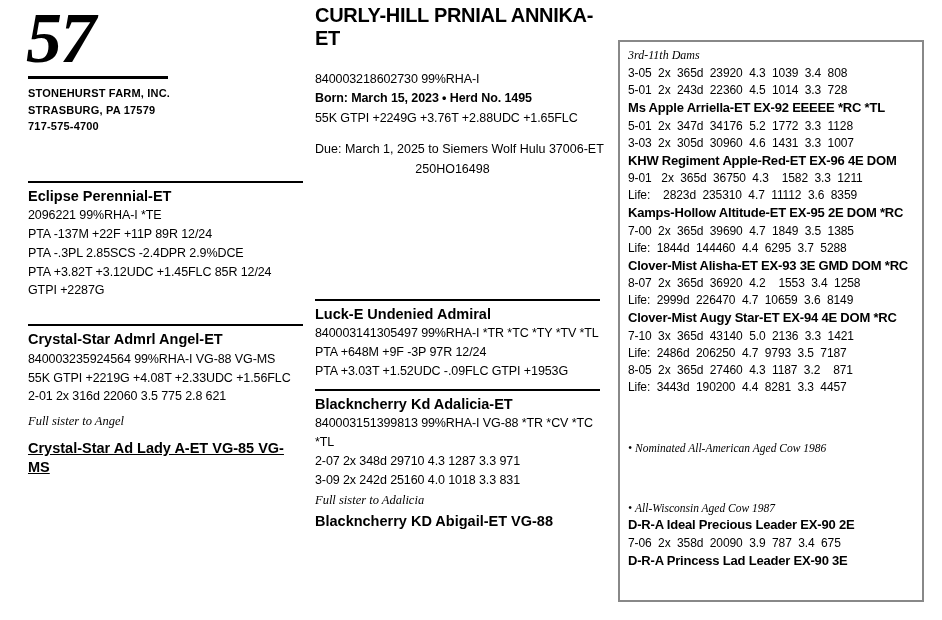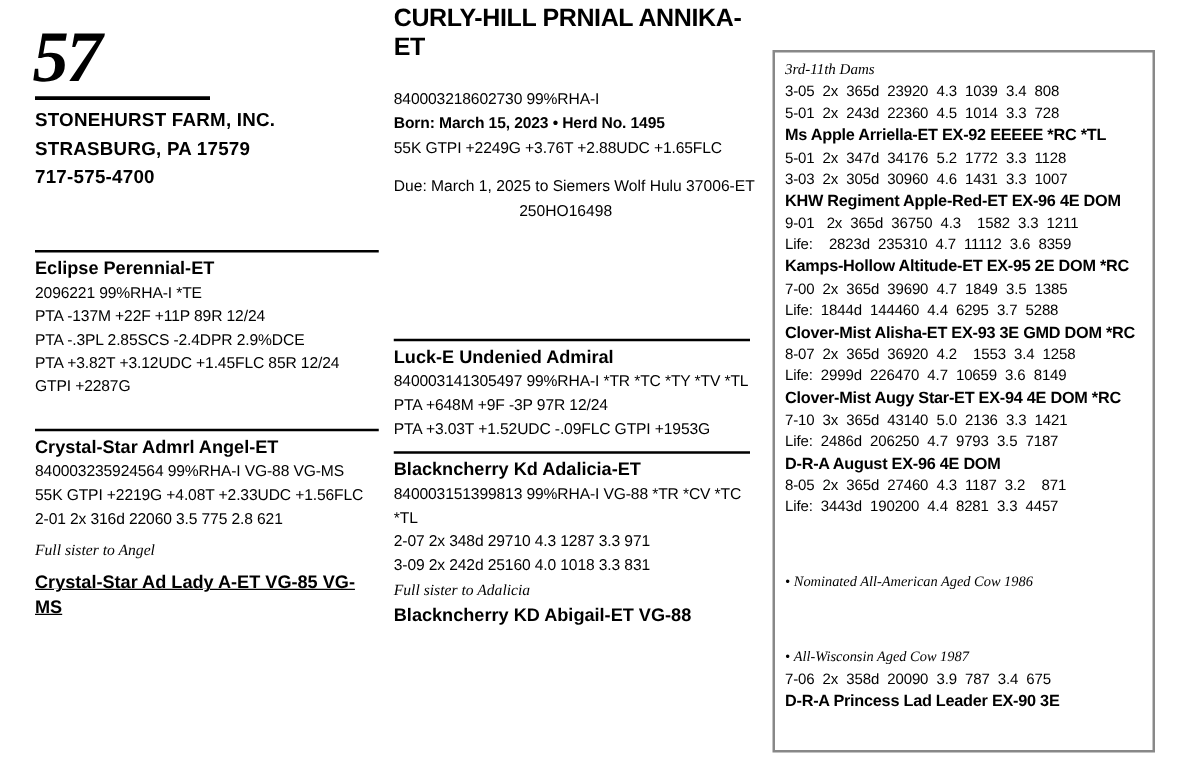--- a/index.html
+++ b/index.html
@@ -22,37 +22,37 @@
 
   
   .left-col {
     position: absolute;
     left: 18px;
     top: 0;
     width: 290px;
   }
   .big-number {
     font-family: "Liberation Serif", serif;
-    font-size: 58px;
+    font-size: 72px;
     font-weight: bold;
     font-style: italic;
     line-height: 0.95;
     letter-spacing: -2px;
     margin-left: 8px;
-    margin-top: 18px;
+    margin-top: 4px;
   }
   .farm-rule {
     width: 140px;
     height: 3px;
     background: #000;
     margin: 4px 0 6px 10px;
   }
   .farm-name {
     margin-left: 10px;
-    font-size: 15px;
+    font-size: 11px;
     font-weight: bold;
     line-height: 1.5;
     letter-spacing: 0.2px;
   }
 
   .section {
     margin-left: 10px;
     margin-top: 20px;
     width: 275px;
   }
@@ -199,21 +199,21 @@
 
   <div class="center-col">
     <div class="main-title">CURLY-HILL PRNIAL ANNIKA-ET</div>
     <div class="center-line">840003218602730 99%RHA-I</div>
     <div class="center-line bold">Born:  March 15, 2023  •  Herd No. 1495</div>
     <div class="center-line">55K GTPI +2249G +3.76T +2.88UDC +1.65FLC</div>
     <div class="gap"></div>
     <div class="due-line">Due:  March 1, 2025 to Siemers Wolf Hulu 37006-ET</div>
     <div class="due-code">250HO16498</div>
 
-    <div class="center-section" style="margin-top:92px;">
+    <div class="center-section" style="margin-top:120px;">
       <div class="rule"></div>
       <div class="an-name">Luck-E Undenied Admiral</div>
       <div class="an-line">840003141305497 99%RHA-I *TR *TC *TY *TV *TL</div>
       <div class="an-line">PTA +648M +9F -3P 97R 12/24</div>
       <div class="an-line">PTA +3.03T +1.52UDC -.09FLC GTPI +1953G</div>
     </div>
 
     <div class="center-section" style="margin-top:8px;">
       <div class="rule"></div>
       <div class="an-name">Blackncherry Kd Adalicia-ET</div>
@@ -257,31 +257,31 @@
       <div class="dam-rec">Life:  2999d  226470  4.7  10659  3.6  8149</div>
     </div>
 
     <div>
       <div class="dam-name">Clover-Mist Augy Star-ET EX-94 4E  DOM *RC</div>
       <div class="dam-rec">7-10  3x  365d  43140  5.0  2136  3.3  1421</div>
       <div class="dam-rec">Life:  2486d  206250  4.7  9793  3.5  7187</div>
     </div>
 
     <div>
-      <div class="dam-name">D-R-A August EX-96 4E  DOM</div>
       <div class="dam-rec">8-05  2x  365d  27460  4.3  1187  3.2    871</div>
       <div class="dam-rec">Life:  3443d  190200  4.4  8281  3.3  4457</div>
     </div>
 
     <div>
       <div class="dam-note"><span class="bullet">•</span><span>Nominated All-American Aged Cow 1986</span></div>
       <div class="dam-note"><span class="bullet">•</span><span>All-Wisconsin Aged Cow 1987</span></div>
     </div>
 
     <div>
+      <div class="dam-name">D-R-A Ideal Precious Leader EX-90 2E</div>
       <div class="dam-rec">7-06  2x  358d  20090  3.9  787  3.4  675</div>
     </div>
 
     <div>
       <div class="dam-name">D-R-A Princess Lad Leader EX-90 3E</div>
     </div>
   </div>
 
 </div>
 

